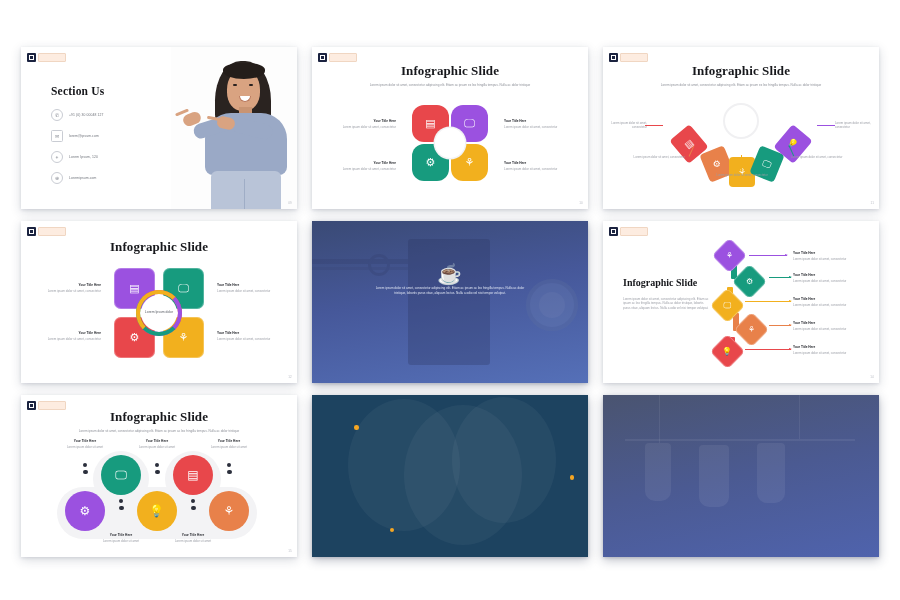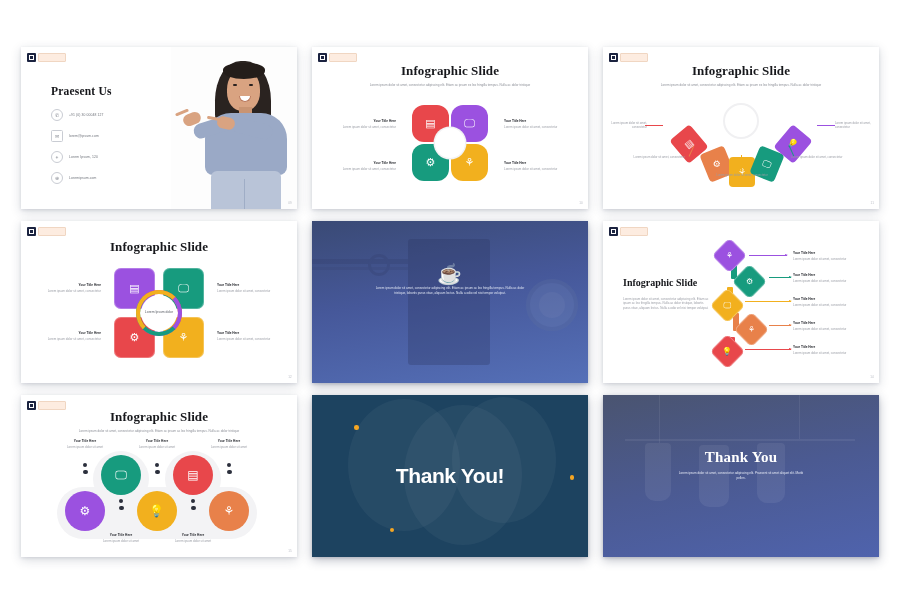--- a/index.html
+++ b/index.html
@@ -205,21 +205,21 @@
         <div class="shirt"></div>
       <div class="armL"></div>
         <div class="handL"></div>
         <div class="fingerL"></div>
       <div class="armR"></div>
         <div class="handR"></div>
         <div class="fingerR"></div>
       <div class="jeans"></div>
     </div>
     <div class="left">
-      <h2>Praesent Us</h2>
+      <h2>Section Us</h2>
       <div class="row">
         <div class="ico">✆</div>
         <div class="txt">+91 (0) 30 00048 127</div>
       </div>
       <div class="row">
         <div class="ico sq">✉</div>
         <div class="txt">lorem@ipsum.com</div>
       </div>
       <div class="row">
         <div class="ico">⌖</div>
@@ -512,29 +512,24 @@
     <div class="pagenum">15</div>
   </div>
 
   <div class="slide s8 dark">
     <div class="ov" style="left:36px;top:4px;width:112px;height:132px;"></div>
     <div class="ov" style="left:92px;top:10px;width:118px;height:140px;"></div>
     <div class="ov" style="left:140px;top:2px;width:104px;height:126px;"></div>
     <div class="dotY" style="left:42px;top:30px;width:4.5px;height:4.5px;"></div>
     <div class="dotY" style="right:14px;top:80px;width:4.5px;height:4.5px;"></div>
     <div class="dotY" style="left:78px;top:133px;width:4px;height:4px;"></div>
-    <div class="ty">Thank You!</div>
   </div>
 
   <div class="slide s9 dark">
     <div class="hang" style="left:56px;top:0;width:1px;height:48px;"></div>
     <div class="hang" style="left:196px;top:0;width:1px;height:44px;"></div>
     <div class="hang" style="left:22px;top:44px;width:230px;height:1.5px;"></div>
     <div class="hang" style="left:42px;top:48px;width:26px;height:58px;border-radius:4px 4px 10px 10px;"></div>
     <div class="hang" style="left:96px;top:50px;width:30px;height:62px;border-radius:4px 4px 10px 10px;"></div>
     <div class="hang" style="left:154px;top:48px;width:28px;height:60px;border-radius:4px 4px 10px 10px;"></div>
-    <div class="wrap">
-      <h3>Thank You</h3>
-      <p>Lorem ipsum dolor sit amet, consectetur adipiscing elit. Praesent sit amet aliquet elit. Morbi pellen.</p>
-    </div>
   </div>
 
 </div>
 
 </body></html>

